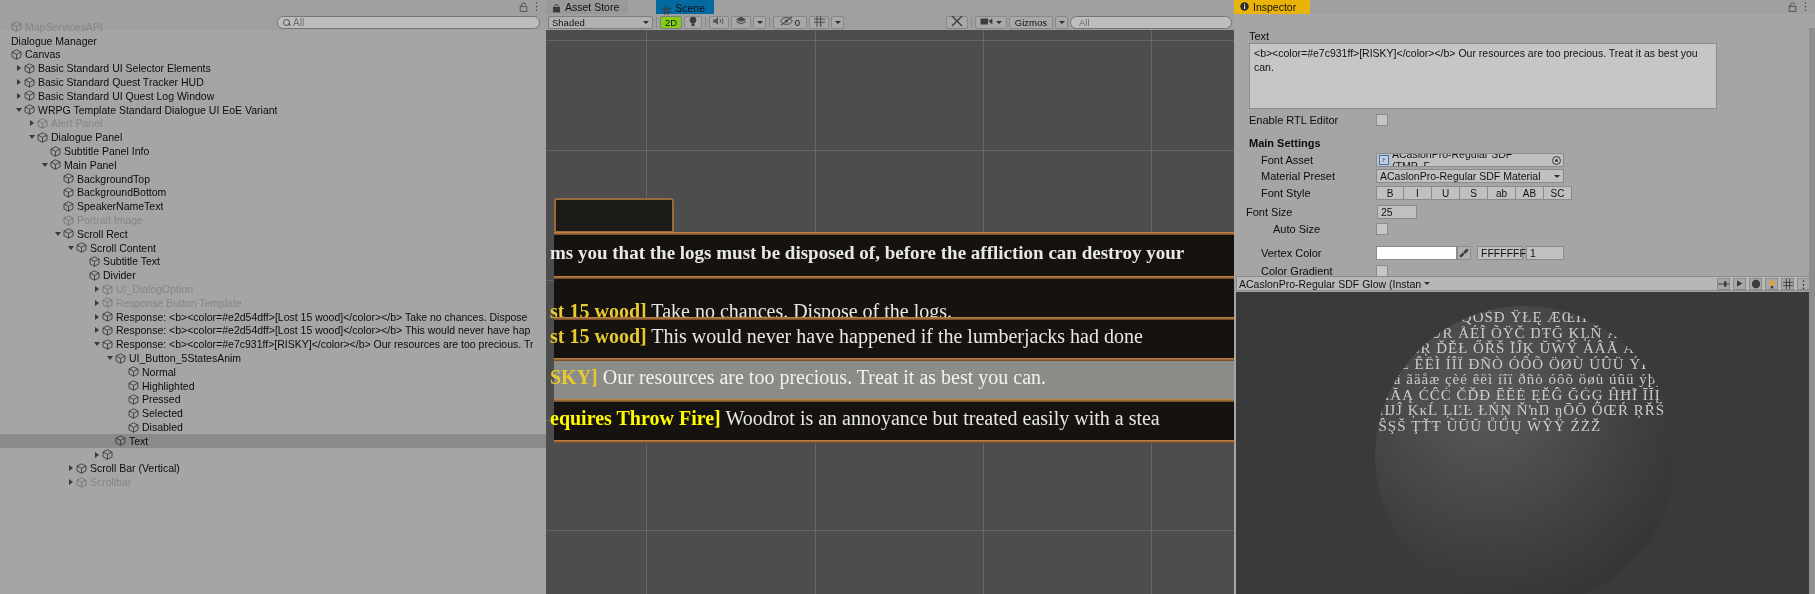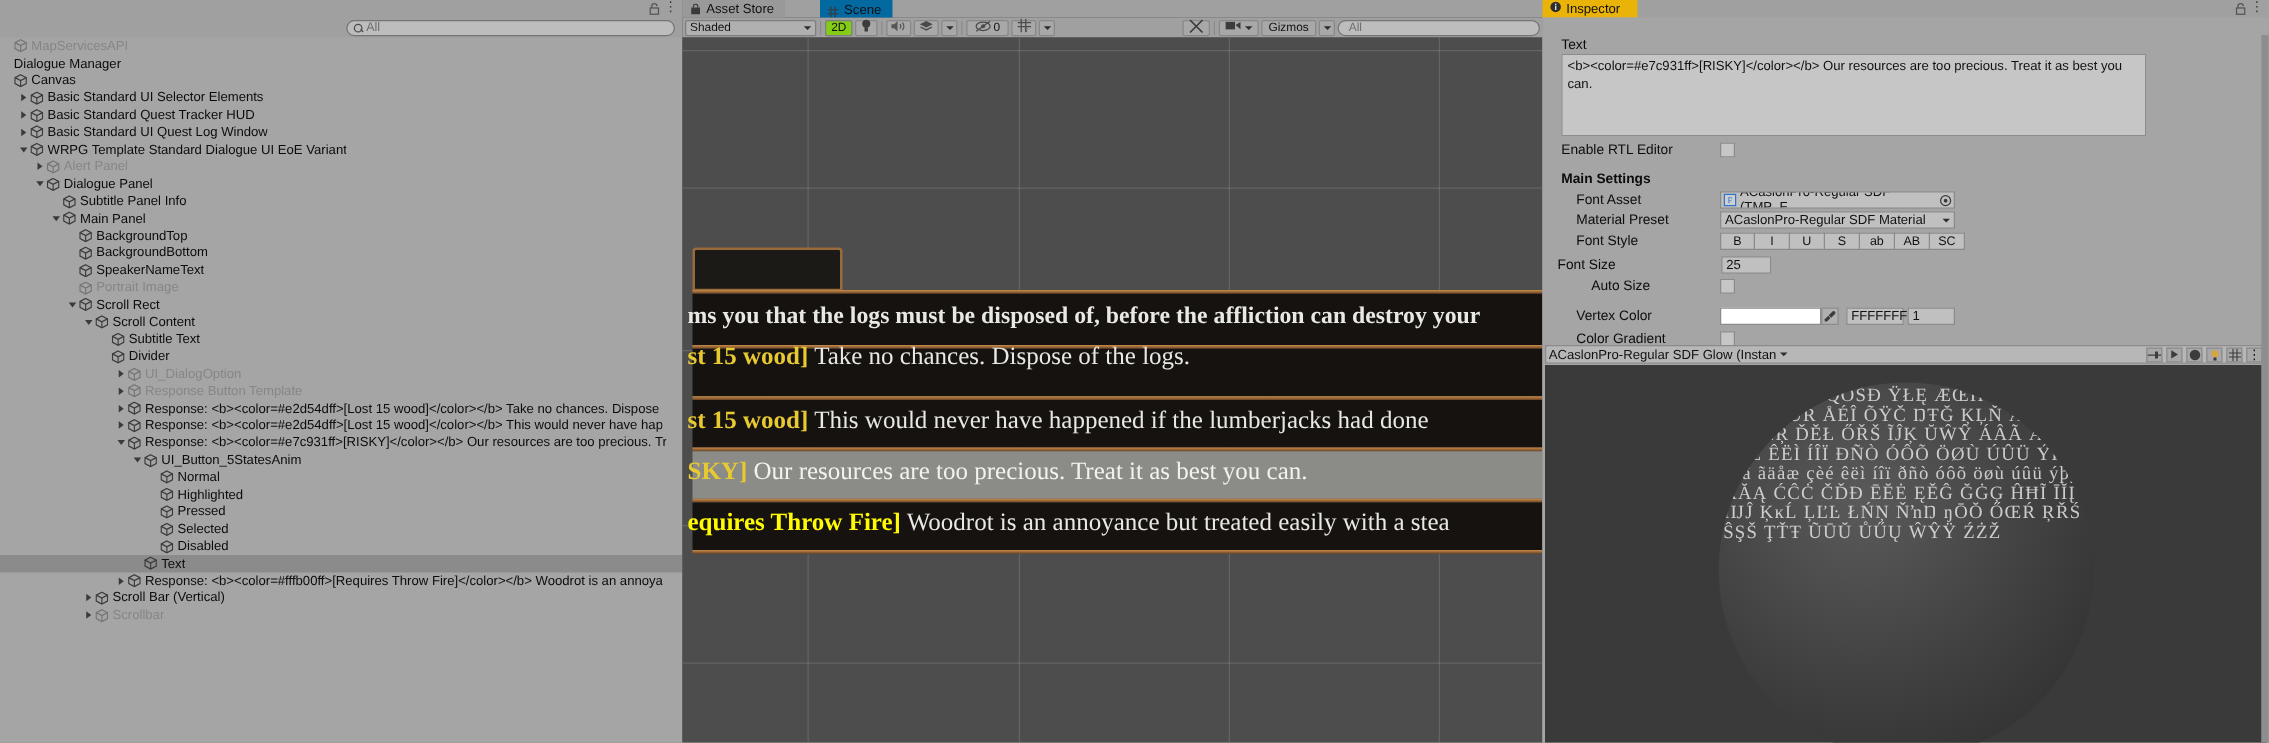--- a/index.html
+++ b/index.html
@@ -21,21 +21,21 @@
   .h-searchrow { height:16px; background:#a0a0a0; position:relative; display:flex; align-items:center; }
   .h-search {
     position:absolute; left:277px; top:2px; width:263px; height:13px;
     background:#bdbdbd; border:1px solid #757575; border-radius:7px;
     display:flex; align-items:center; padding-left:5px; gap:3px;
   }
   .h-search .mag { width:7px; height:7px; border:1.2px solid #4a4a4a; border-radius:50%; position:relative; flex:0 0 auto; }
   .h-search .mag::after { content:""; position:absolute; width:3px; height:1.2px; background:#4a4a4a; transform:rotate(45deg); right:-2px; bottom:0px; }
   .h-search .ph { color:#6e6e6e; font-size:10px; }
 
-  .h-tree { position:absolute; top:30px; left:0; width:546px; height:564px; overflow:hidden; }
+  .h-tree { position:absolute; top:20px; left:0; width:546px; height:564px; overflow:hidden; }
   .row { height:13.8px; display:flex; align-items:center; white-space:nowrap; position:relative; font-size:10.5px; color:#0c0c0c; }
   .row.sel { background:#8b8b8b; }
   .row.dim { color:#868686; }
   .row.dim .cube { opacity:0.45; }
   .tw { width:11px; flex:0 0 11px; display:flex; align-items:center; justify-content:center; }
   .tw i { display:block; width:0; height:0; }
   .tw.r i { border-left:4px solid #3a3a3a; border-top:3.2px solid transparent; border-bottom:3.2px solid transparent; }
   .tw.d i { border-top:4px solid #3a3a3a; border-left:3.2px solid transparent; border-right:3.2px solid transparent; }
   .cube { width:11px; height:11px; flex:0 0 11px; margin-right:3px; position:relative; }
   .cube svg { display:block; }
@@ -515,21 +515,20 @@
         <div class="row">
           <span class="tw r" style="margin-left: 91px;">
             <i></i>
           </span>
           <span class="cube">
             <svg width="11" height="11" viewBox="0 0 11 11">
               <path d="M5.5 0.8 10 3.1v4.8L5.5 10.2 1 7.9V3.1z" fill="none" stroke="#3a3a3a" stroke-width="0.9"></path>
               <path d="M1 3.1 5.5 5.4 10 3.1M5.5 5.4v4.8" fill="none" stroke="#3a3a3a" stroke-width="0.9"></path>
             </svg>
           </span>
-          <span class="lbl">Response: &lt;b&gt;&lt;color=#fffb00ff&gt;[Requires Throw Fire]&lt;/color&gt;&lt;/b&gt; Woodrot is an annoya</span>
         </div>
         <div class="row">
           <span class="tw r" style="margin-left: 65px;">
             <i></i>
           </span>
           <span class="cube">
             <svg width="11" height="11" viewBox="0 0 11 11">
               <path d="M5.5 0.8 10 3.1v4.8L5.5 10.2 1 7.9V3.1z" fill="none" stroke="#3a3a3a" stroke-width="0.9"></path>
               <path d="M1 3.1 5.5 5.4 10 3.1M5.5 5.4v4.8" fill="none" stroke="#3a3a3a" stroke-width="0.9"></path>
             </svg>
@@ -669,21 +668,21 @@
 
       <div class="panelframe">
         <div class="pf-top"></div>
 
         <div class="dlg-sep" style="top:202px;"></div>
         <div class="dlg-band" style="top:205px; height:41px;"></div>
         <div class="dtext lead" style="left:-4px; top:212px;">ms you that the logs must be disposed of, before the affliction can destroy your</div>
         <div class="dlg-sep" style="top:246px;"></div>
 
         <div class="dlg-band" style="top:249px; height:38px;"></div>
-        <div class="dtext opt" style="left:-4px; top:244px;font-family:Liberation Serif, serif;">
+        <div class="dtext opt" style="left:-4px; top:270px;font-family:Liberation Serif, serif;">
           <span class="k-yellow">st 15 wood]</span>
           <span>Take no chances. Dispose of the logs.</span>
         </div>
         <div class="dlg-sep" style="top:287px;"></div>
 
         <div class="dlg-band" style="top:290px; height:38px;"></div>
         <div class="dtext opt" style="left:-4px; top:295px;">
           <span class="k-yellow">st 15 wood]</span>
           <span>This would never have happened if the lumberjacks had done</span>
         </div>

